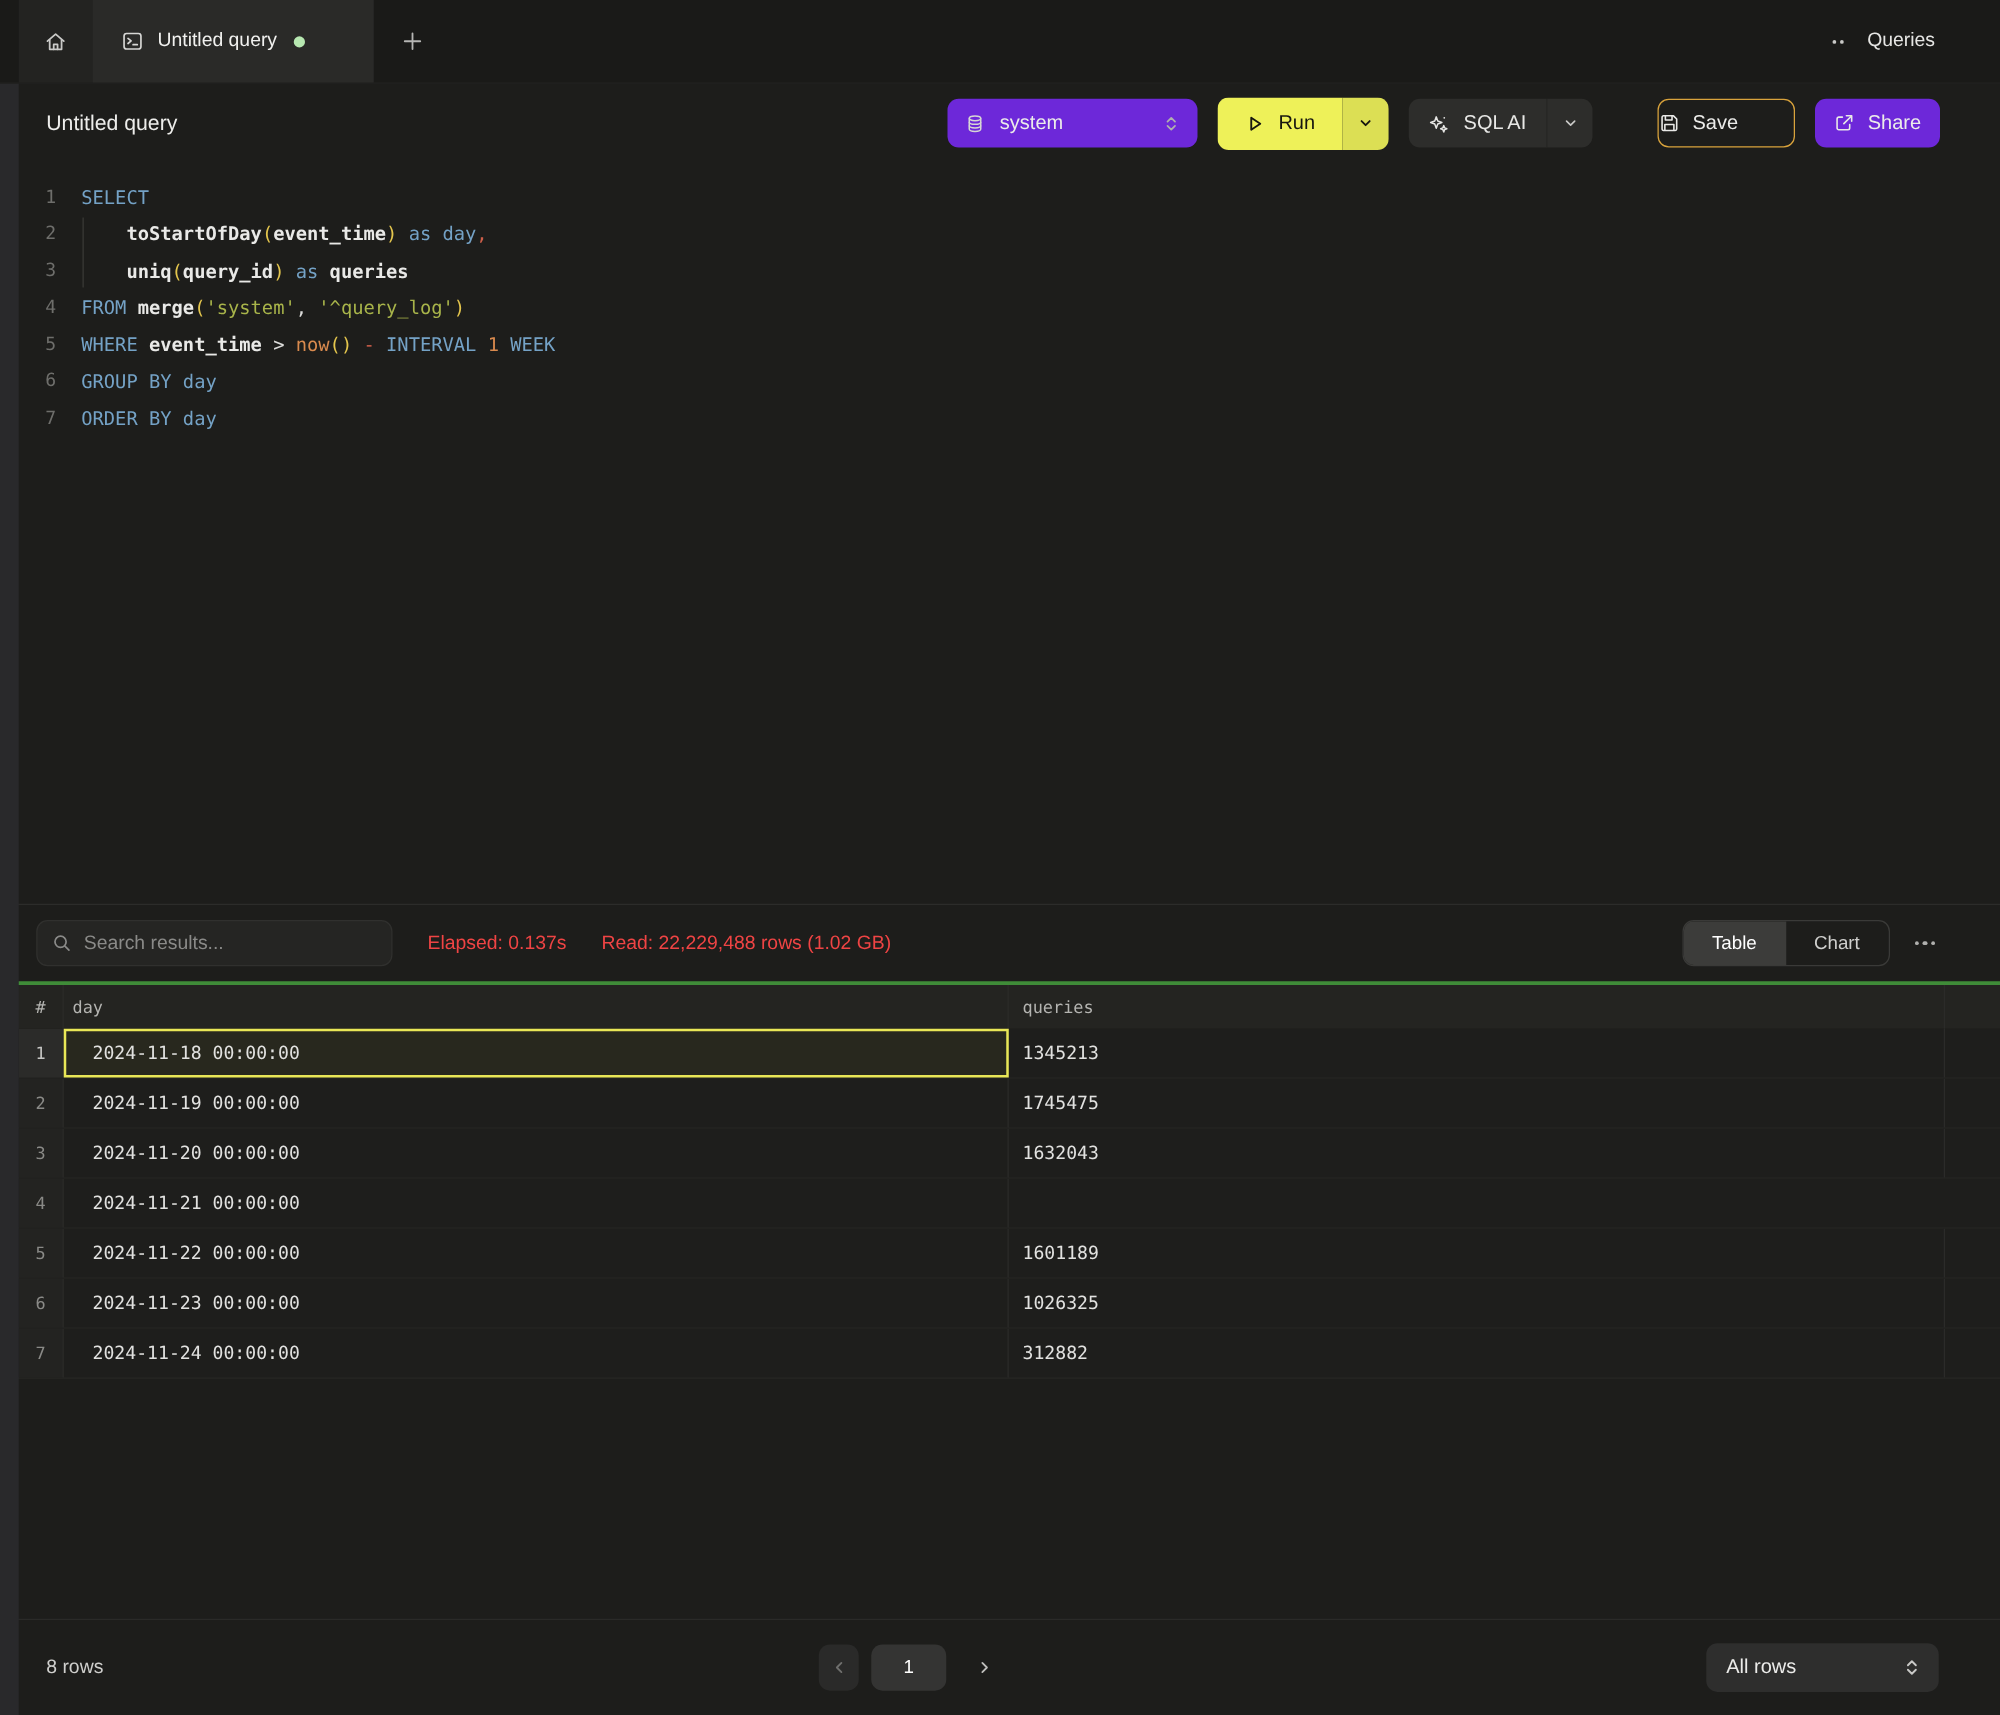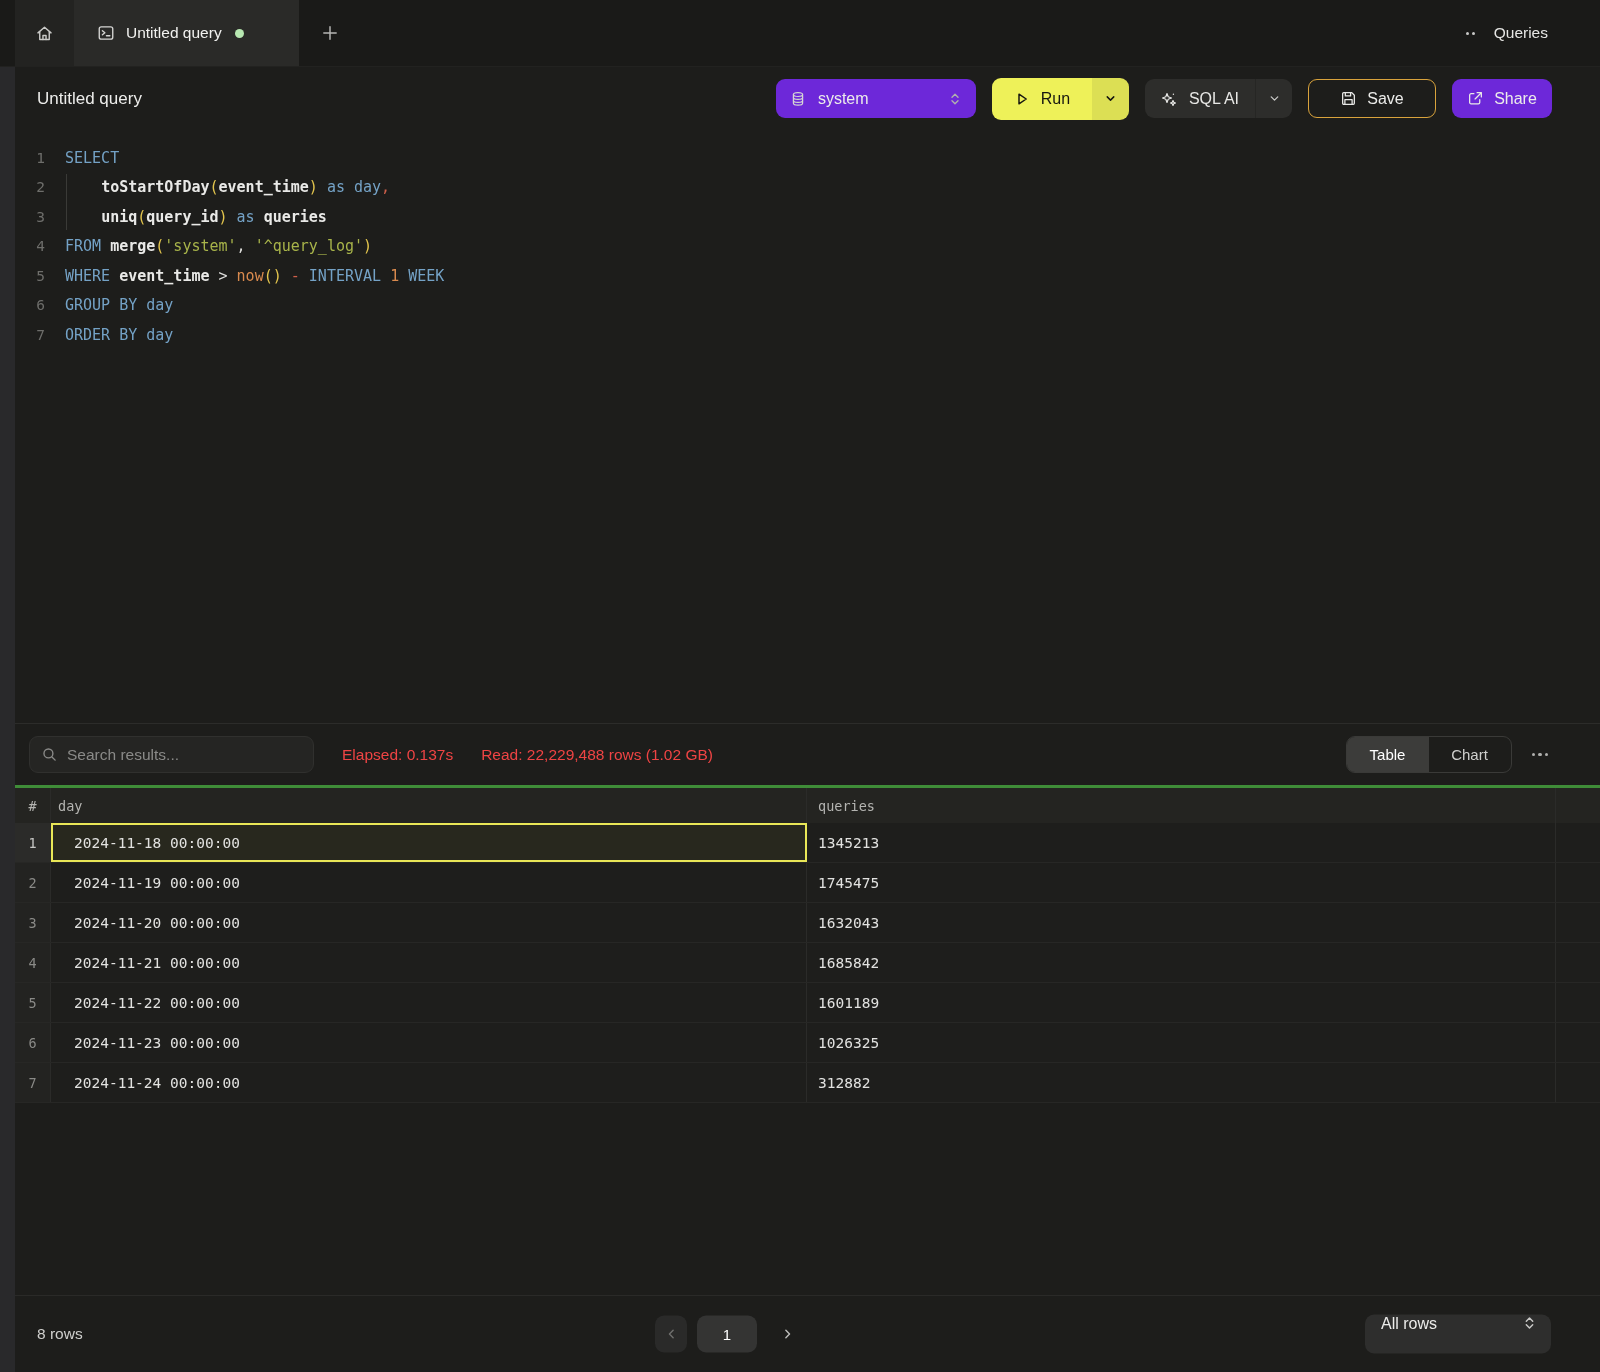--- a/index.html
+++ b/index.html
@@ -33,21 +33,21 @@
   .btn { height:39px; border-radius:9px; display:flex; align-items:center; font-size:16px; cursor:pointer; border:none; color:#ececea; background:#6d28d9; font-family:"Liberation Sans", sans-serif; }
   .btn .ic { display:flex; align-items:center; }
   .select-btn { width:200px; padding:0 14px; gap:12px; }
   .select-btn .lbl { flex:1; text-align:left; }
   .run-split { display:flex; border-radius:9px; overflow:hidden; height:42px; cursor:pointer; }
   .run-main { width:100px; background:#eef159; color:#171710; display:flex; align-items:center; justify-content:center; gap:11px; font-size:16px; font-weight:500; }
   .run-caret { width:37px; background:#dcdf54; display:flex; align-items:center; justify-content:center; }
   .sqlai-split { display:flex; border-radius:9px; overflow:hidden; height:39px; background:#2d2d2b; cursor:pointer; }
   .sqlai-main { padding:0 16px 0 15px; display:flex; align-items:center; gap:11px; font-size:16px; }
   .sqlai-caret { width:37px; display:flex; align-items:center; justify-content:center; border-left:1px solid #262624; }
-  .save-btn { width:128px; justify-content:center; gap:10px; background:transparent; border:1.5px solid #d9a33c; }
+  .save-btn { width:110px; gap:10px; background:transparent; border:1.5px solid #d9a33c;margin-left:36px; }
   .share-btn { width:100px; justify-content:center; gap:10px; }
 
   
   .editor { flex:0 0 593px; position:relative; padding-top:13px; font-family:"DejaVu Sans Mono", monospace; font-size:15px; }
   .code-line { display:flex; height:29.5px; align-items:center; white-space:pre; }
   .code-line .ln { width:30px; margin-left:15px; text-align:right; color:#6e6e6b; flex:0 0 auto; font-size:14.5px; }
   .code-line .code { margin-left:20px; }
   .tok-kw { color:#74a2c6; }
   .tok-fn { color:#e9e9e7; font-weight:600; }
   .tok-pr { color:#e3c54d; }
@@ -93,21 +93,21 @@
 
   .spacer { flex:1 1 auto; }
 
   
   .footer { flex:0 0 77px; border-top:1px solid #2a2a28; position:relative; display:flex; align-items:center; padding:0 49px 0 37px; }
   .row-count { font-size:15.5px; color:#cfcfcd; }
   .pager { position:absolute; left:655px; top:50%; transform:translateY(-50%); display:flex; align-items:center; gap:10px; }
   .pg-prev { width:32px; height:37px; border-radius:9px; background:#2a2a29; display:flex; align-items:center; justify-content:center; cursor:pointer; }
   .pg-num { width:60px; height:37px; border-radius:9px; background:#343433; display:flex; align-items:center; justify-content:center; font-size:15px; color:#ffffff; cursor:pointer; }
   .pg-next { width:28px; height:37px; display:flex; align-items:center; justify-content:center; cursor:pointer; margin-left:6px; }
-  .rows-select { position:absolute; right:49px; top:50%; transform:translateY(-50%); width:186px; height:39px; background:#2e2e2d; border-radius:9px; display:flex; padding:0 14px 0 16px; cursor:pointer; }
+  .rows-select { position:absolute; right:49px; top:50%; transform:translateY(-50%); width:186px; height:39px; background:#2e2e2d; border-radius:9px; display:flex; align-items:center; padding:0 14px 0 16px; cursor:pointer; }
   .rows-select .lbl { font-size:16px; color:#ececea; flex:1; }
 
   svg { display:block; }
 </style>
 </head>
 <body>
 
 <div class="app">
   <div class="left-strip"></div>
 
@@ -286,21 +286,20 @@
         </div>
         <div class="trow">
           <div class="cell gutter">3</div>
           <div class="cell day">2024-11-20 00:00:00</div>
           <div class="cell queries">1632043</div>
           <div class="cell pad"></div>
         </div>
         <div class="trow">
           <div class="cell gutter">4</div>
           <div class="cell day">2024-11-21 00:00:00</div>
-          <div class="cell queries">1685842</div>
           <div class="cell pad"></div>
         </div>
         <div class="trow">
           <div class="cell gutter">5</div>
           <div class="cell day">2024-11-22 00:00:00</div>
           <div class="cell queries">1601189</div>
           <div class="cell pad"></div>
         </div>
         <div class="trow">
           <div class="cell gutter">6</div>

